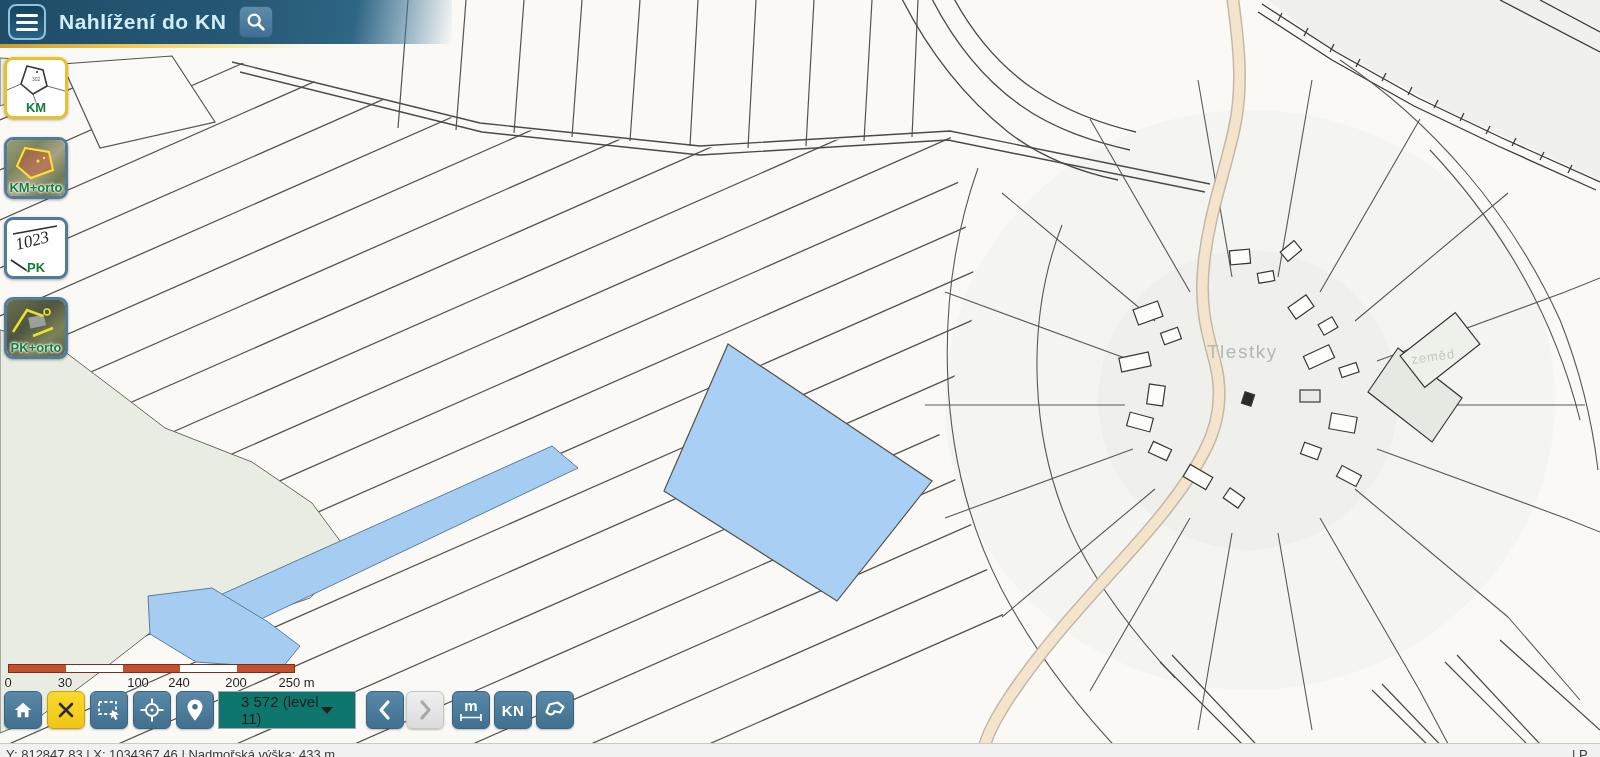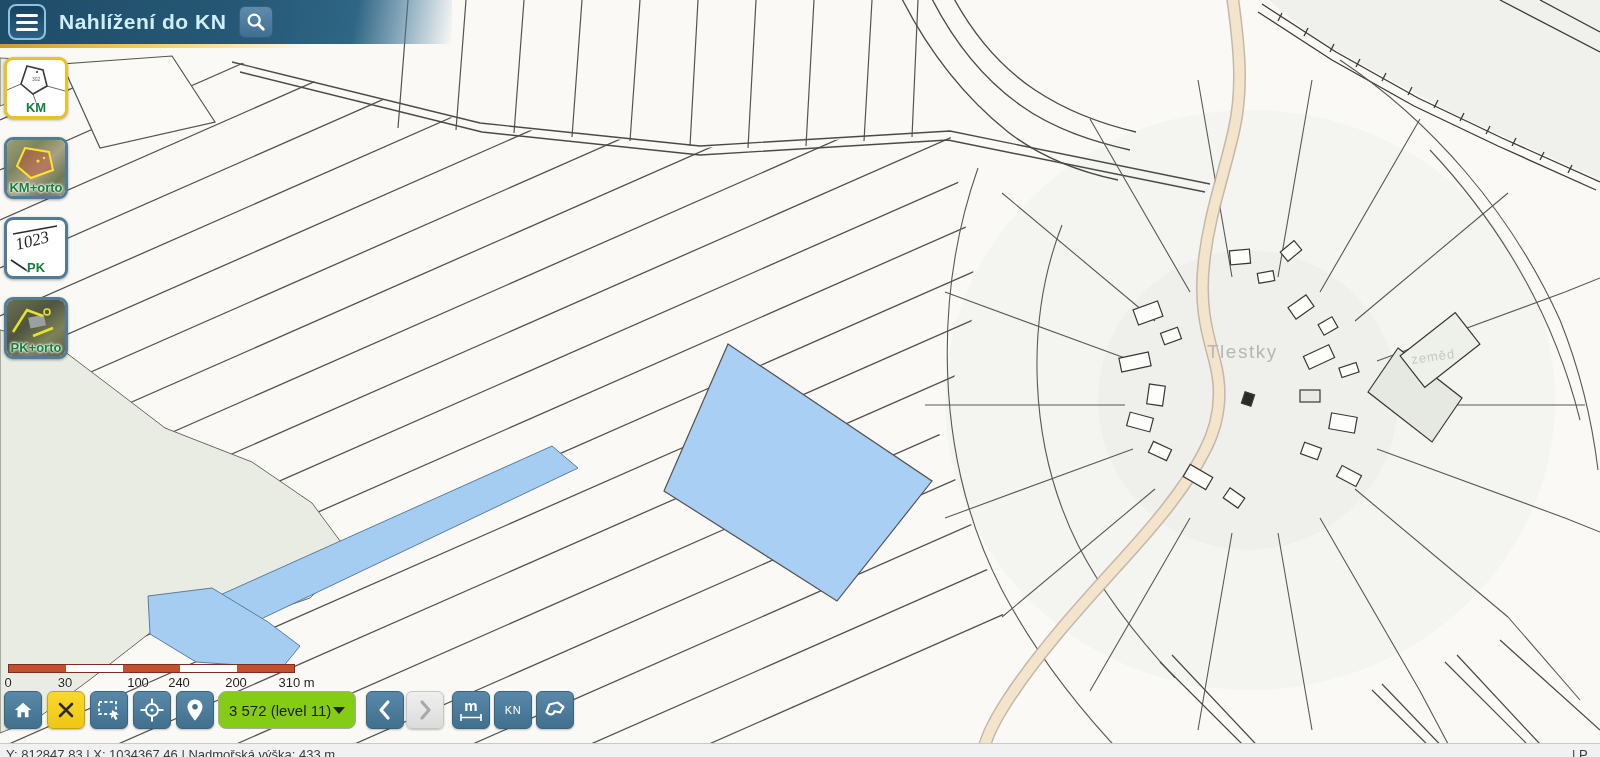--- a/index.html
+++ b/index.html
@@ -38,24 +38,24 @@
   .scalebar .seg.red{background:#c2502f;}
   .scalebar .ticks{position:relative;height:16px;font-size:13px;color:#1d1d1d;margin-top:2px;text-shadow:0 0 2px #fff,0 0 2px #fff;}
   .scalebar .ticks span{position:absolute;transform:translateX(-50%);white-space:nowrap;}
 
   
   .tb-btn{position:absolute;top:691px;width:38px;height:38px;border-radius:6px;border:1px solid #39647f;
     background:linear-gradient(#5988a8,#41708f);display:flex;align-items:center;justify-content:center;color:#fff;
     cursor:pointer;padding:0;z-index:20;box-shadow:0 1px 2px rgba(0,0,0,.25);}
   .tb-btn.yellow{background:linear-gradient(#f8d92e,#efc715);border-color:#c7a40e;}
   .tb-btn.disabled{background:linear-gradient(#efefef,#dcdcdc);border-color:#c6c6c6;cursor:default;}
-  .zoom-select{position:absolute;left:218px;top:691px;width:138px;height:38px;background:#84cc16;border:1px solid #a8a8a8;border-radius:8px;
-    display:flex;align-items:center;box-sizing:border-box;padding:0 10px;font-size:15px;color:#1e1e1e;cursor:pointer;z-index:20;}
+  .zoom-select{position:absolute;left:218px;top:691px;width:138px;height:38px;background:#0f766e;border:1px solid #a8a8a8;border-radius:0;
+    display:flex;align-items:center;box-sizing:border-box;padding:0 22px;font-size:15px;color:#1e1e1e;cursor:pointer;z-index:20;}
   .zoom-select .caret{margin-left:auto;width:0;height:0;border-left:6px solid transparent;border-right:6px solid transparent;border-top:7px solid #222;}
-  .kn-text{font-weight:normal;font-size:11px;letter-spacing:.5px;}
+  .kn-text{font-weight:bold;font-size:15px;letter-spacing:.5px;}
   .measure-wrap{display:flex;flex-direction:column;align-items:center;line-height:1;}
   .measure-wrap .m{font-weight:bold;font-size:15px;}
 
   
   .statusbar{position:absolute;left:0;top:743px;width:1600px;height:22px;background:#f1f1f1;border-top:1px solid #c9c9c9;
     font-size:13px;color:#3a3a3a;z-index:40;white-space:nowrap;}
   .statusbar .left{position:absolute;left:6px;top:3px;}
   .statusbar .right{position:absolute;left:1572px;top:3px;}
 </style>
 </head>
@@ -241,21 +241,21 @@
         <div class="seg red"></div>
         <div class="seg"></div>
         <div class="seg red"></div>
     </div>
     <div class="ticks">
       <span style="left:0">0</span>
       <span style="left:57px">30</span>
       <span style="left:130px">100</span>
       <span style="left:171px">240</span>
       <span style="left:228px">200</span>
-      <span style="left:285px;transform:translateX(-40%)">310 m</span>
+      <span style="left:285px;transform:translateX(-40%)">250 m</span>
     </div>
   </div>
 
   <button class="tb-btn" style="left:4px">
     <svg width="22" height="22" viewBox="0 0 24 24">
       <path d="M12 4 L3 12 H6 V20 H10 V14.5 H14 V20 H18 V12 H21 Z" fill="#fff"></path>
     </svg>
   </button>
   <button class="tb-btn yellow" style="left:47px">
     <svg width="18" height="18" viewBox="0 0 18 18">

